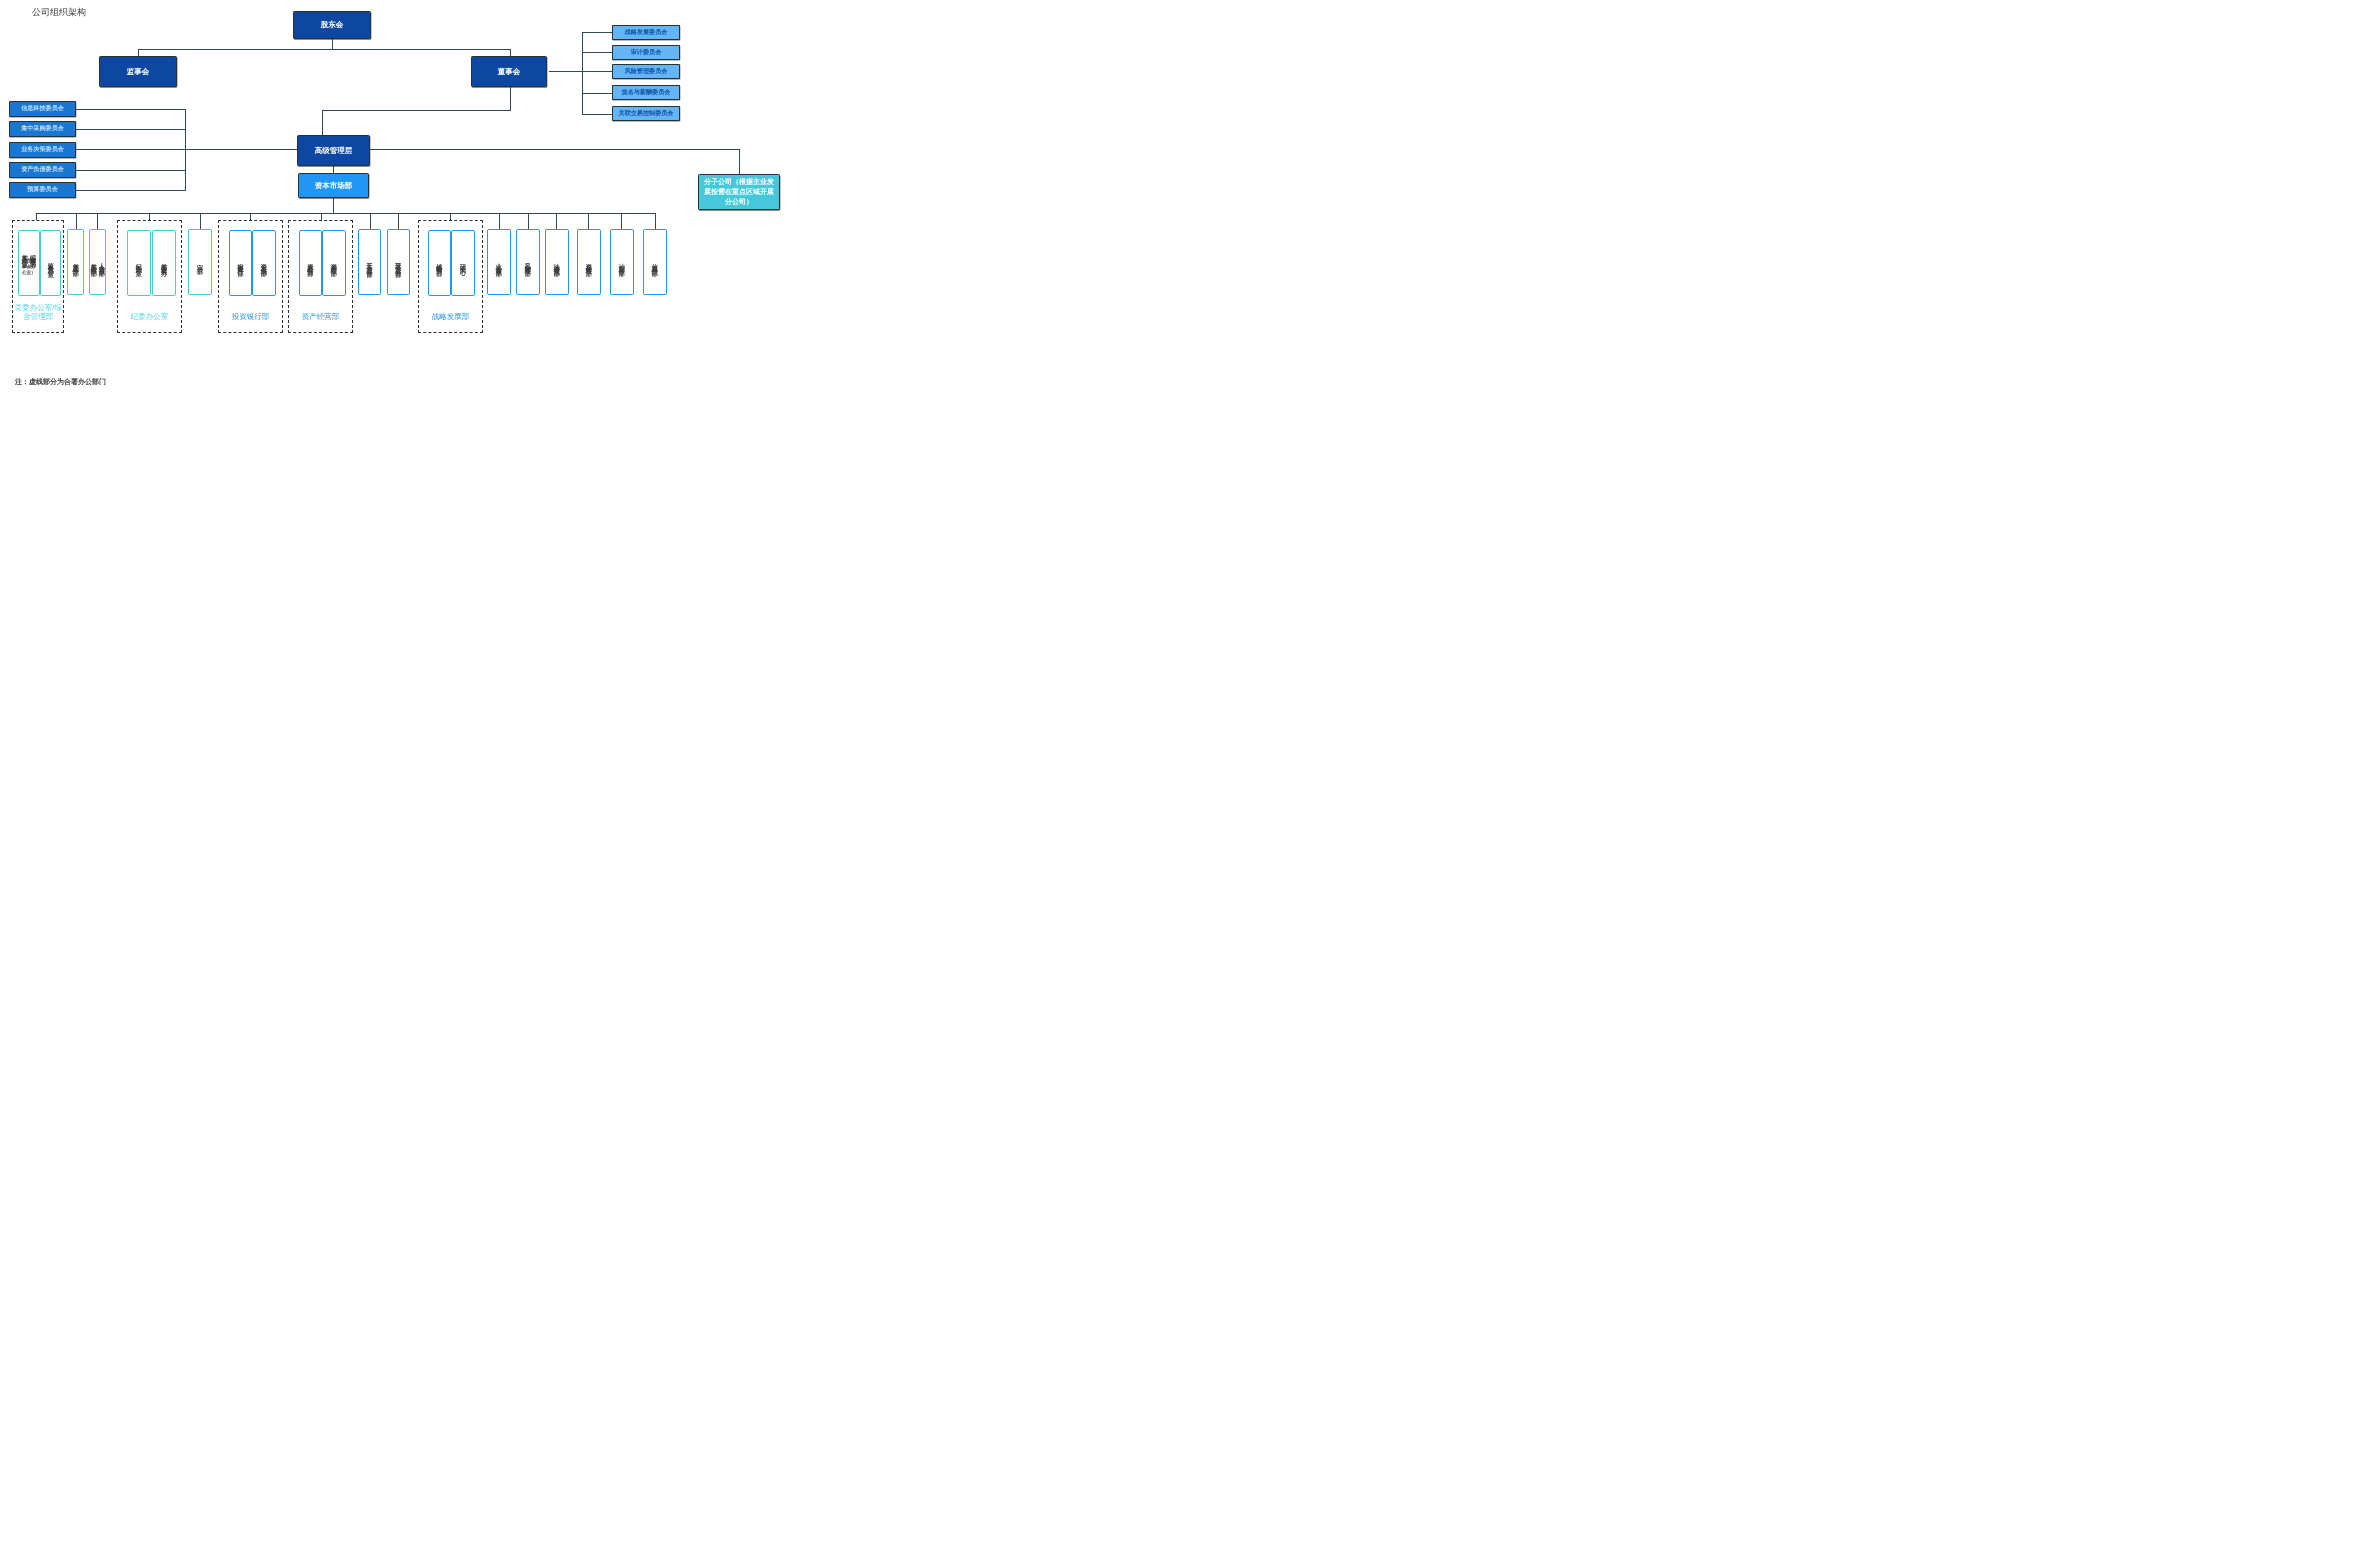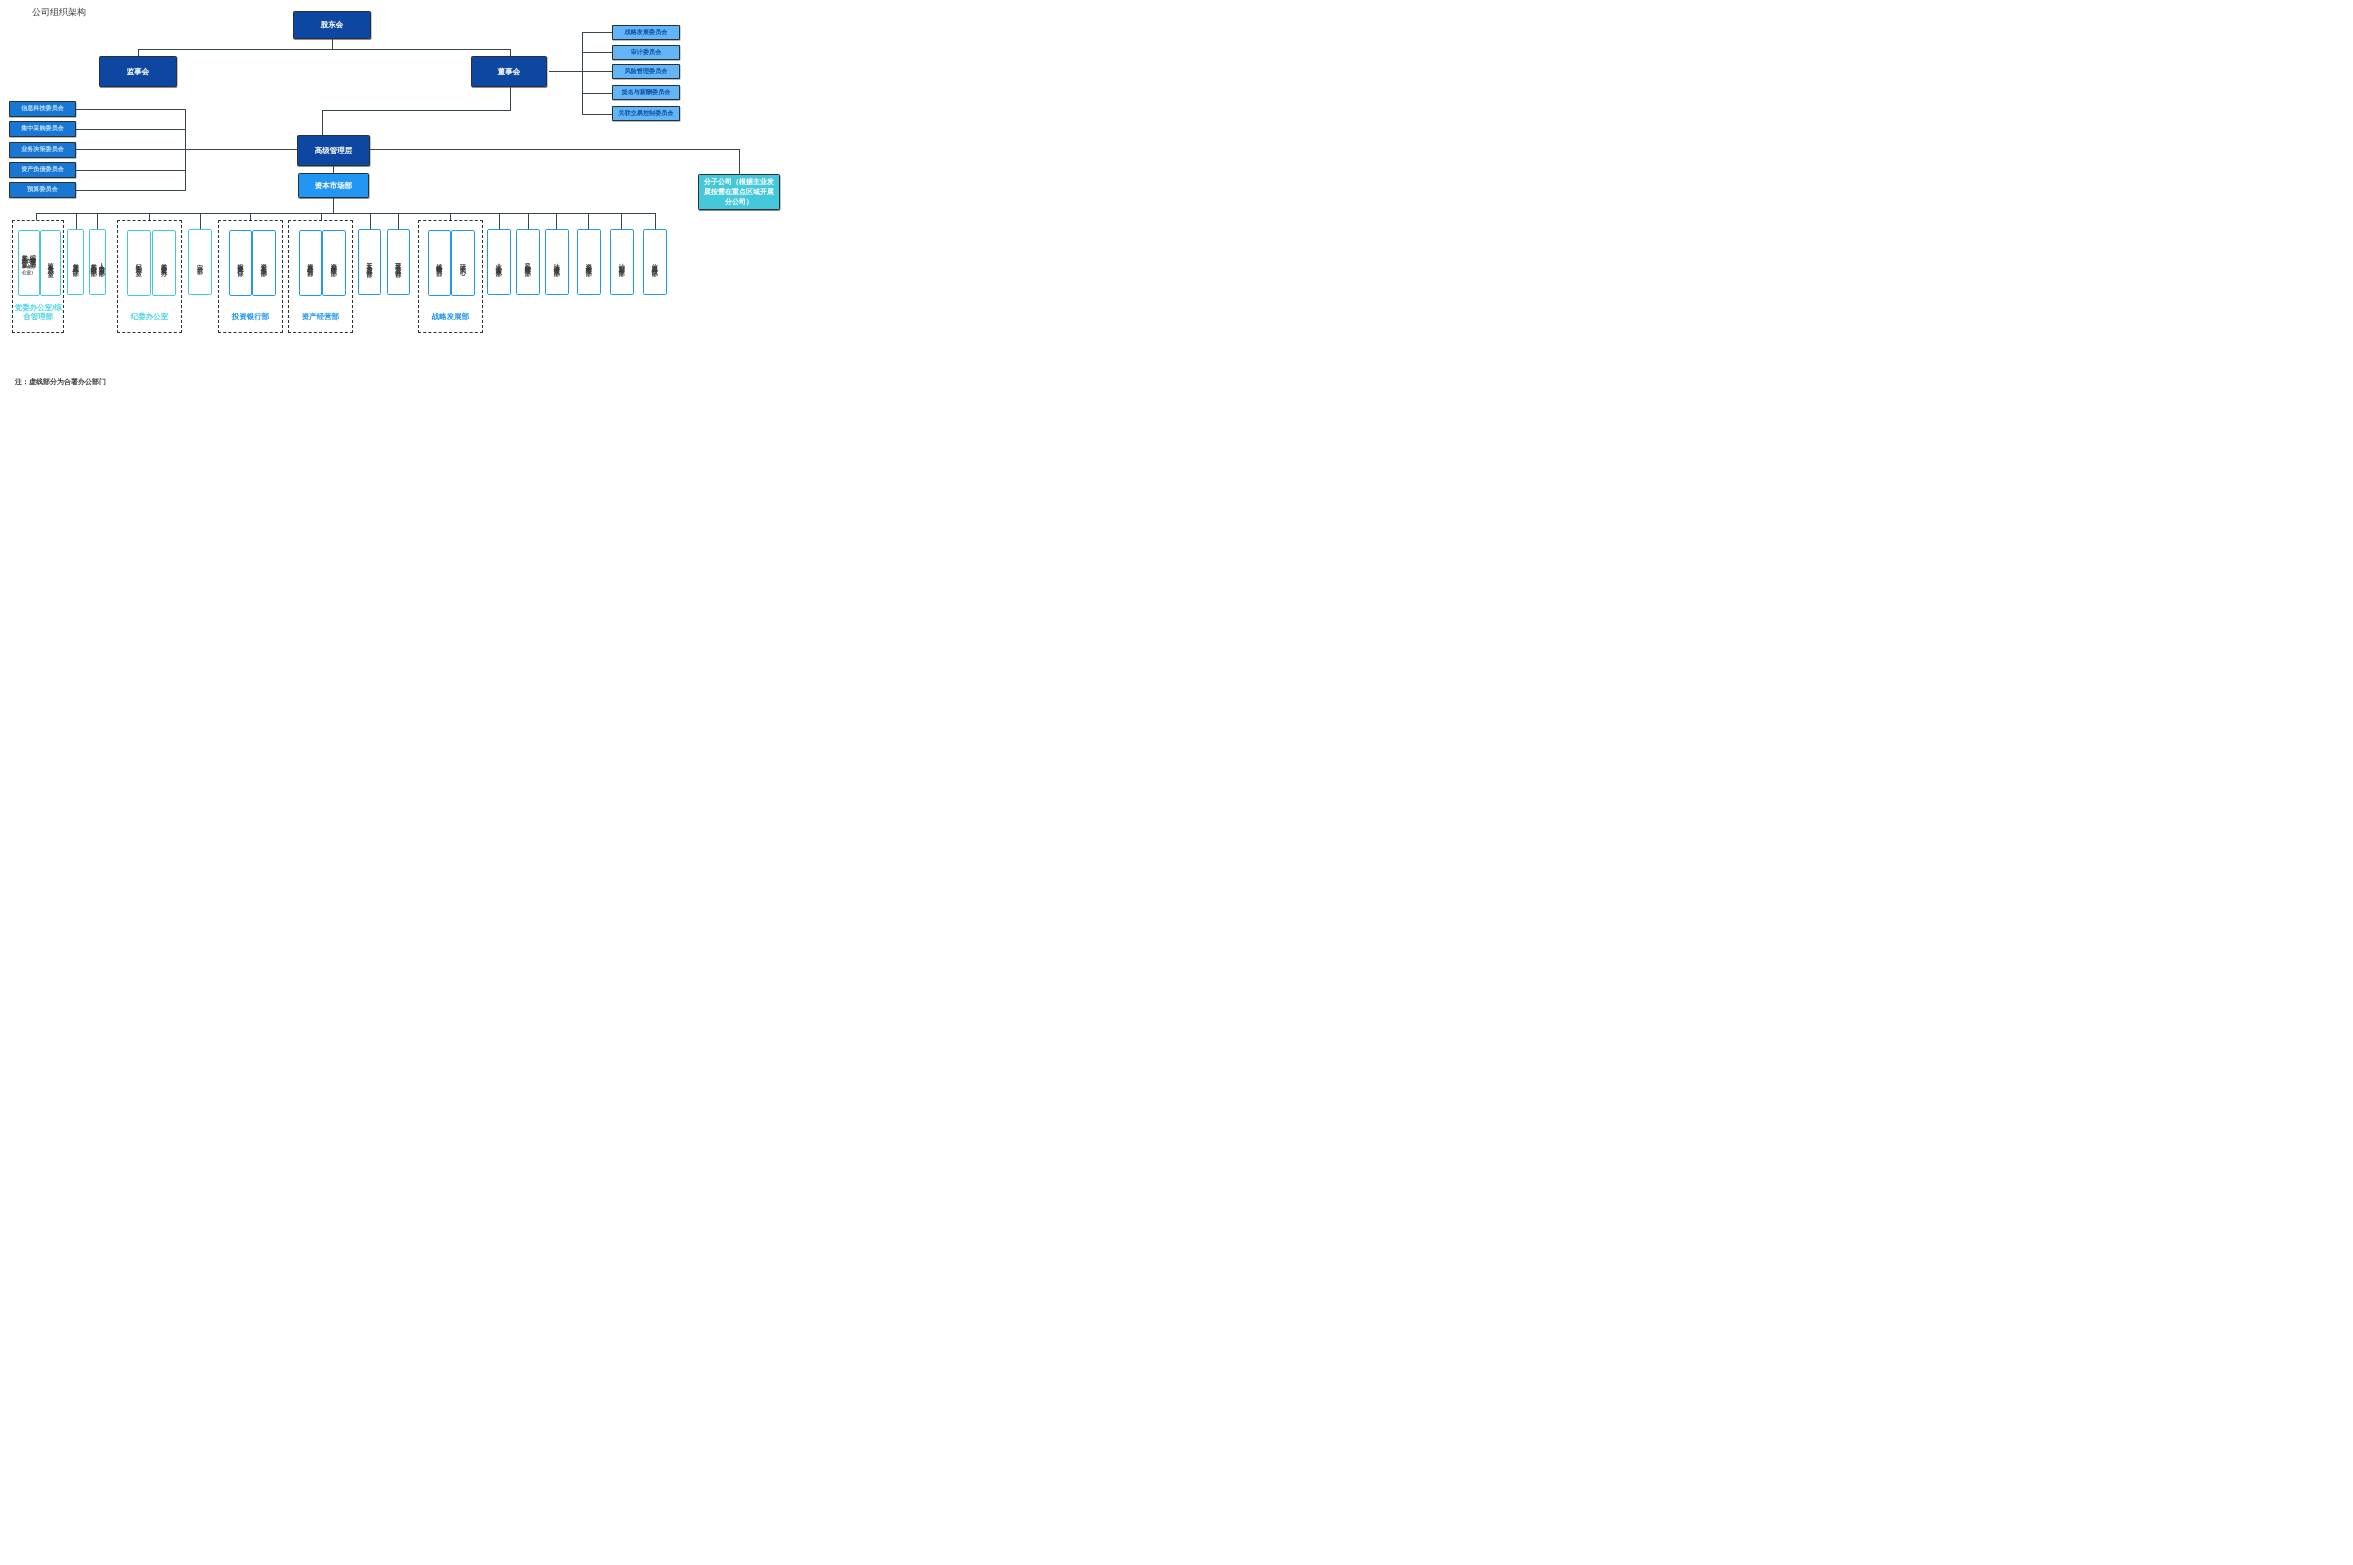--- a/index.html
+++ b/index.html
@@ -28,21 +28,21 @@
 
   .committee{position:absolute;display:flex;align-items:center;justify-content:center;
         border:0.7px solid var(--border-dark);border-radius:0.9px;box-sizing:border-box;
         font-size:6.1px;font-weight:700;box-shadow:0.5px 0.7px 0 rgba(38,50,56,0.45);}
   .committee.board{background:var(--light-blue-fill);color:var(--dark-blue-text);}
   .committee.mgmt{background:var(--mid-blue);color:var(--pale-blue-text);}
 
   .dept-group{position:absolute;top:220px;height:113px;border:0.7px dashed var(--border-dark);
         border-radius:0.9px;box-sizing:border-box;}
   .dept-group .group-label{position:absolute;left:0;right:0;bottom:10.4px;text-align:center;
-        font-size:7.5px;font-weight:700;line-height:1.25;}
+        font-size:7.5px;font-weight:400;line-height:1.25;}
   .dept-group.theme-cyan .group-label{color:var(--cyan-accent);}
   .dept-group.theme-blue .group-label{color:var(--bright-blue);}
 
   .dept-box{position:absolute;display:flex;flex-direction:column;align-items:center;justify-content:center;
         background:#ffffff;border-radius:1.9px;box-sizing:border-box;border:0.7px solid var(--bright-blue);}
   .dept-box.theme-cyan{border-color:var(--cyan);}
   .dept-box.standalone{top:229px;height:66px;}
   .dept-group .dept-box{top:8.5px;height:66px;}
   .vtext{writing-mode:vertical-lr;text-orientation:upright;color:var(--text-dark);
         font-size:6.1px;font-weight:600;letter-spacing:0.28em;line-height:1.35;}

